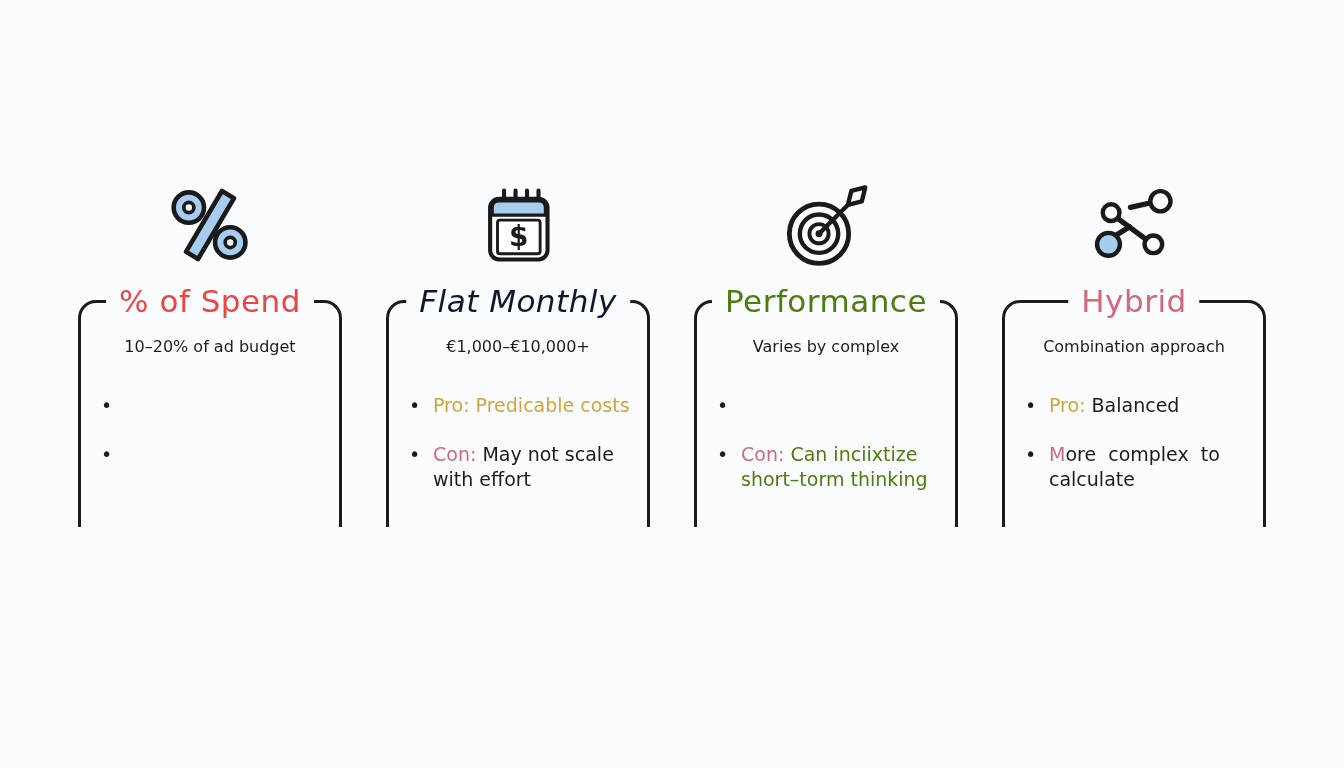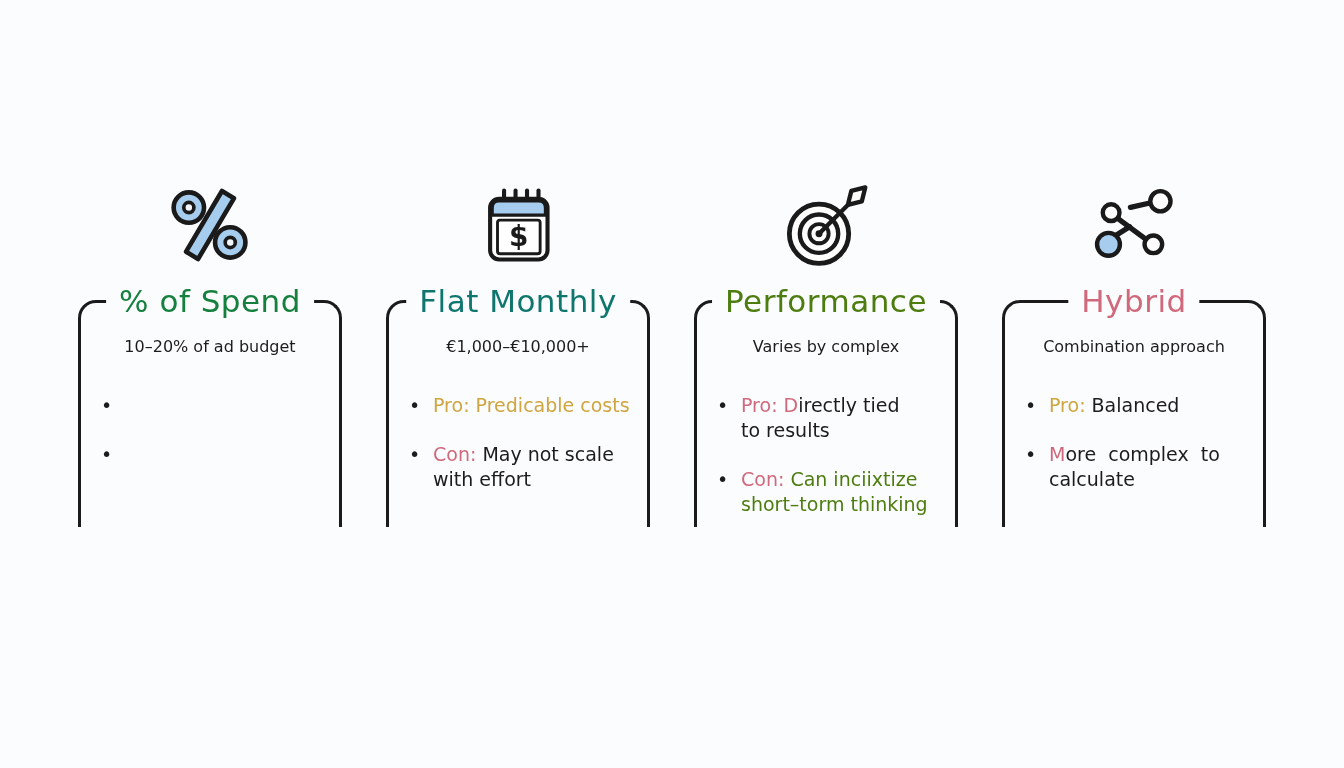--- a/index.html
+++ b/index.html
@@ -95,21 +95,21 @@
     <div class="icon-wrap">
       <svg width="92" height="78" viewBox="0 0 100 84">
         <path d="M63 5 L76 13 L37 79 L24 71 Z" fill="#a6cdee" stroke="#1a1a1a" stroke-width="5" stroke-linejoin="round"></path>
         <circle cx="27" cy="23" r="16.5" fill="#a6cdee" stroke="#1a1a1a" stroke-width="5"></circle>
         <circle cx="27" cy="23" r="5.5" fill="#f2f6fa" stroke="#1a1a1a" stroke-width="4"></circle>
         <circle cx="72" cy="61" r="16.5" fill="#a6cdee" stroke="#1a1a1a" stroke-width="5"></circle>
         <circle cx="72" cy="61" r="5.5" fill="#f2f6fa" stroke="#1a1a1a" stroke-width="4"></circle>
       </svg>
     </div>
     <div class="panel">
-      <h2 class="title" style="color: #15803d;">% of Spend</h2>
+      <h2 class="title" style="color: #ef4444;">% of Spend</h2>
       <p class="subtitle">10–20% of ad budget</p>
       <ul class="bullets">
           <li>
             <span class="marker">•</span>
           </li>
           <li>
             <span class="marker">•</span>
           </li>
         </ul>
     </div>
@@ -122,21 +122,21 @@
         <line x1="47" y1="8" x2="47" y2="22" stroke="#1a1a1a" stroke-width="5" stroke-linecap="round"></line>
         <line x1="61" y1="8" x2="61" y2="22" stroke="#1a1a1a" stroke-width="5" stroke-linecap="round"></line>
         <line x1="75" y1="8" x2="75" y2="22" stroke="#1a1a1a" stroke-width="5" stroke-linecap="round"></line>
         <rect x="16" y="18" width="70" height="74" rx="11" fill="#ffffff" stroke="#1a1a1a" stroke-width="5"></rect>
         <path d="M27 20.5 h48 q8.5 0 8.5 8.5 v9 H18.5 v-9 q0 -8.5 8.5 -8.5 Z" fill="#a6cdee" stroke="#1a1a1a" stroke-width="4"></path>
         <rect x="25" y="44" width="52" height="41" rx="3" fill="#ffffff" stroke="#1a1a1a" stroke-width="3.5"></rect>
         <text x="51" y="76" text-anchor="middle" font-family="DejaVu Sans, sans-serif" font-size="34" font-weight="bold" fill="#1a1a1a">$</text>
       </svg>
     </div>
     <div class="panel">
-      <h2 class="title" style="color: #0f766e;">Flat Monthly</h2>
+      <h2 class="title" style="color: #0f172a; font-style: italic;">Flat Monthly</h2>
       <p class="subtitle">€1,000–€10,000+</p>
       <ul class="bullets">
           <li>
             <span class="marker">•</span>
             <span class="bullet-text"><span style="color: rgb(207, 165, 63);">Pro: Predicable costs</span></span>
           </li>
           <li>
             <span class="marker">•</span>
             <span class="bullet-text"><span style="color: rgb(208, 105, 123);">Con:</span><span style="color: rgb(28, 28, 30);"> May not scale
 with effort</span></span>
@@ -155,22 +155,20 @@
         <line x1="47" y1="58" x2="82" y2="23" stroke="#1a1a1a" stroke-width="5" stroke-linecap="round"></line>
         <path d="M80 25 L96 21 L100 5 L84 9 Z" fill="#fdfdfb" stroke="#1a1a1a" stroke-width="5" stroke-linejoin="round"></path>
       </svg>
     </div>
     <div class="panel">
       <h2 class="title" style="color: #4d7c0f;">Performance</h2>
       <p class="subtitle">Varies by complex</p>
       <ul class="bullets">
           <li>
             <span class="marker">•</span>
-            <span class="bullet-text"><span style="color: rgb(208, 105, 123);">Pro: D</span><span style="color: rgb(28, 28, 30);">irectly tied
-to results</span></span>
           </li>
           <li>
             <span class="marker">•</span>
             <span class="bullet-text"><span style="color: rgb(208, 105, 123);">Con:</span><span style="color: #4d7c0f;"> Can inciixtize
 short–torm thinking</span></span>
           </li>
         </ul>
     </div>
   </section>
 

